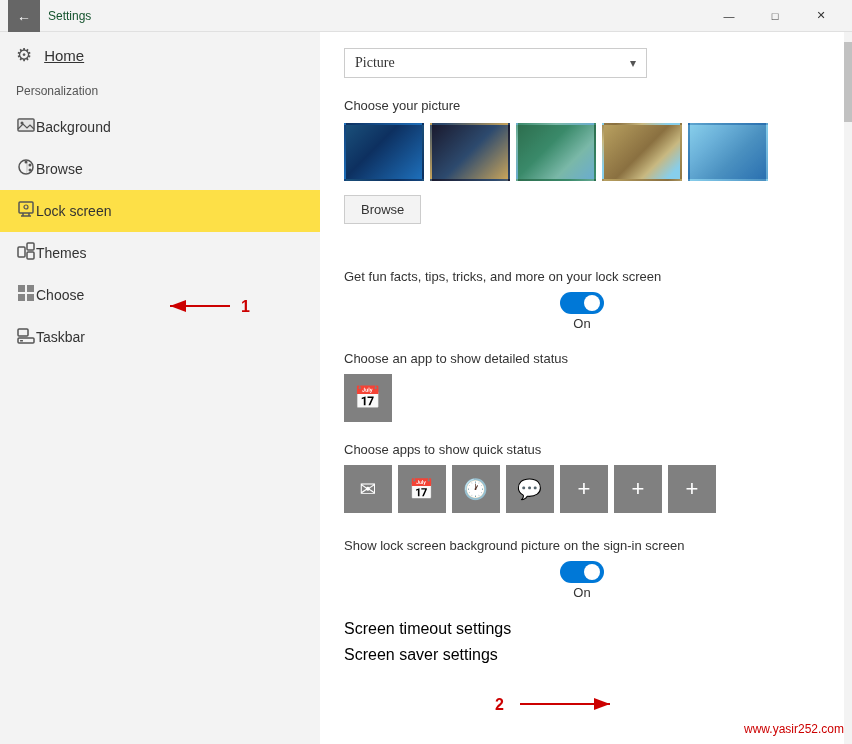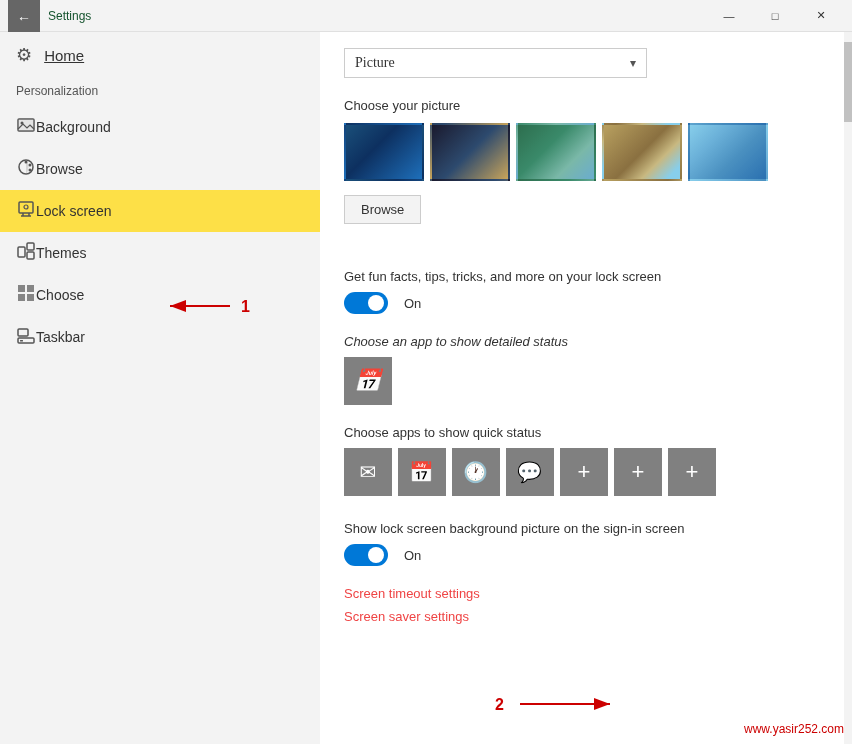--- a/index.html
+++ b/index.html
@@ -206,21 +206,22 @@
       margin-top: 25px;
     }
     .toggle-label {
       font-size: 13px;
       color: #333;
       margin-bottom: 8px;
     }
     .toggle-row {
       display: flex;
       align-items: center;
-      gap: 16px;
+      gap: 2px;
+      flex-direction: column;
     }
     .toggle {
       width: 44px;
       height: 22px;
       background: #0078d7;
       border-radius: 11px;
       position: relative;
       cursor: pointer;
     }
     .toggle::after {
@@ -235,21 +236,20 @@
       transition: left 0.2s;
     }
     .toggle-text {
       font-size: 13px;
       color: #333;
     }
 
     
     .app-status-section {
       margin-bottom: 20px;
-      font-style: italic;
     }
     .app-status-label {
       font-size: 13px;
       color: #333;
       margin-bottom: 8px;
     }
     .app-status-box {
       width: 48px;
       height: 48px;
       background: #808080;
@@ -288,22 +288,22 @@
       font-size: 20px;
     }
     .quick-app-plus {
       background: #808080;
       font-size: 22px;
       font-weight: 300;
     }
 
     
     .link-text {
-      font-size: 13px;
-      color: #ef4444;
+      font-size: 16px;
+      color: #000000;
       cursor: pointer;
       margin-bottom: 8px;
     }
 
     .watermark {
       position: fixed;
       bottom: 8px;
       right: 8px;
       font-size: 12px;
       color: #cc0000;

